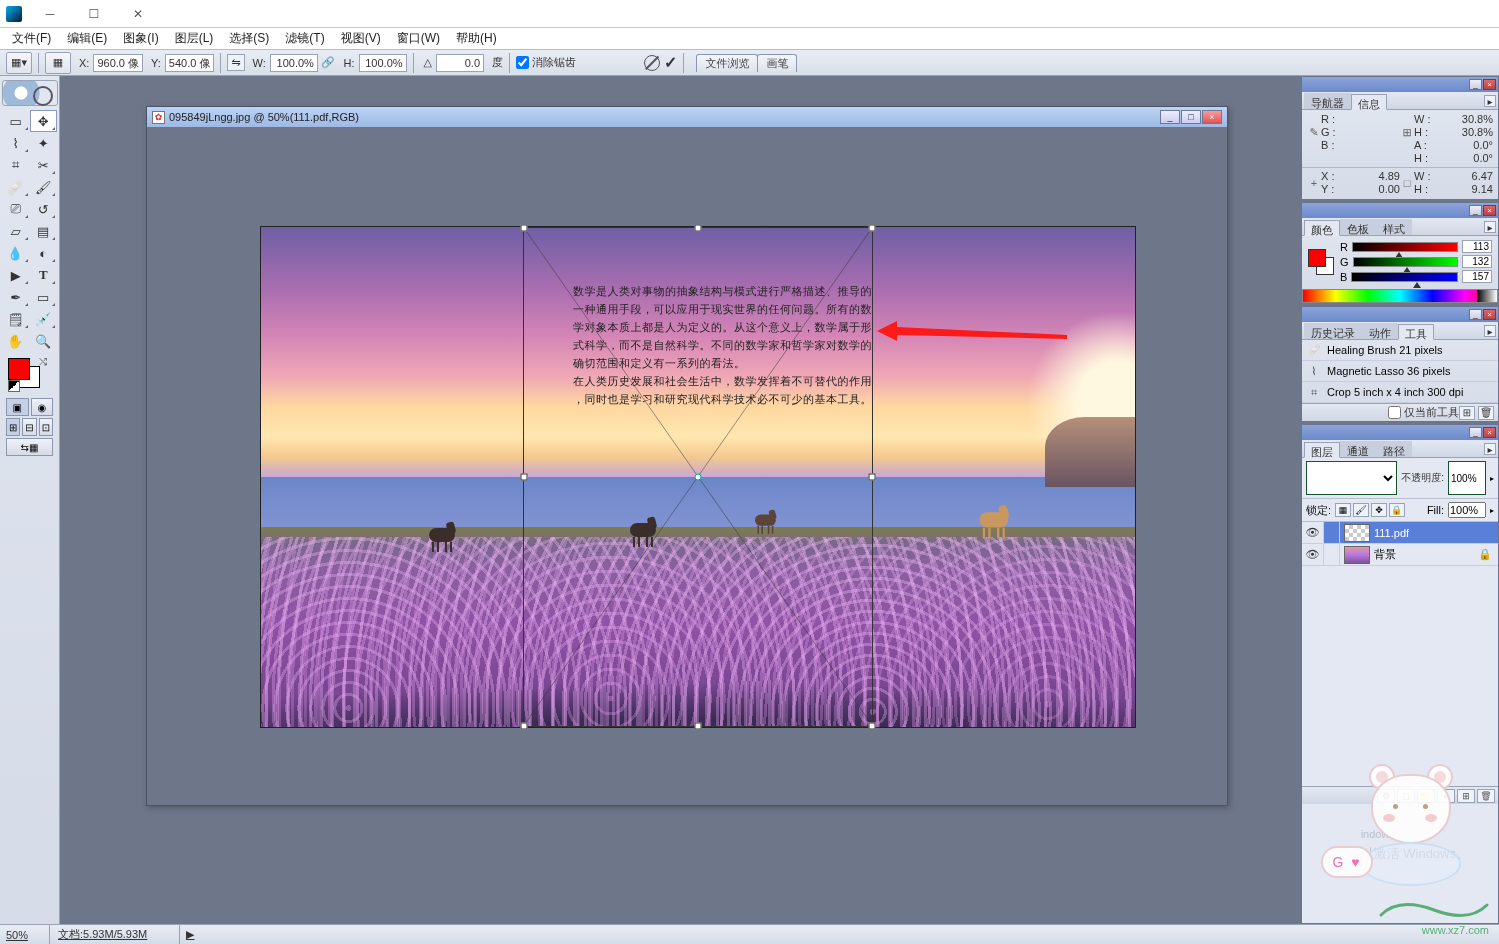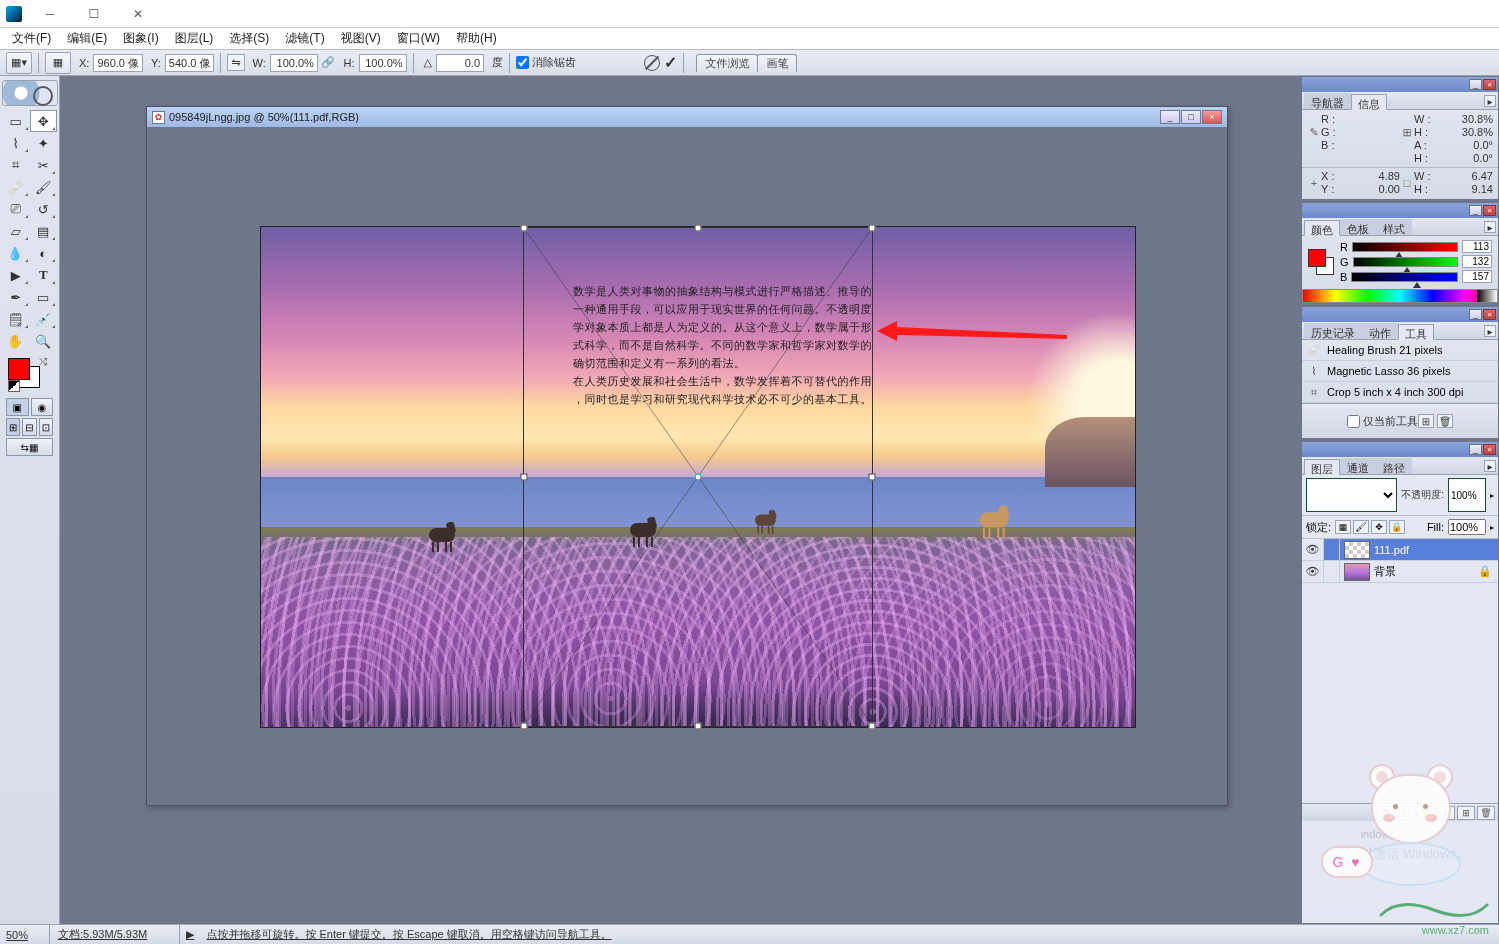--- a/index.html
+++ b/index.html
@@ -116,21 +116,21 @@
 .sliders{flex:1;display:flex;flex-direction:column;gap:2px;}
 .srow{display:flex;align-items:center;gap:4px;font-size:10px;}
 .srow .track{flex:1;height:10px;border:1px solid #888;position:relative;}
 .srow .track .knob{position:absolute;top:9px;width:0;height:0;border-left:4px solid transparent;border-right:4px solid transparent;border-bottom:6px solid #333;transform:translateX(-50%);}
 .srow .val{width:30px;background:#fff;border:1px solid #9aa3b5;text-align:right;padding:0 2px;font-size:10px;}
 .spectrum{height:14px;margin:2px 0 0;background:linear-gradient(90deg,#f00,#ff0,#0f0,#0ff,#00f,#f0f,#f00);border:1px solid #888;position:relative;}
 .spectrum:before{content:'';position:absolute;right:0;top:0;width:20px;height:100%;background:linear-gradient(90deg,#000,#fff);}
 
 .hist-row{display:flex;align-items:center;gap:5px;padding:3px 4px;font-size:11px;border-bottom:1px solid #c7cedd;}
 .hist-row .hicon{width:16px;height:14px;display:flex;align-items:center;justify-content:center;color:#555;}
-.hist-footer{height:35px;background:linear-gradient(#e3e8f2,#d0d7e4);border-top:1px solid #9aa3b5;display:flex;align-items:center;justify-content:center;padding:0 4px;font-size:10px;color:#333;}
+.hist-footer{height:18px;background:linear-gradient(#e3e8f2,#d0d7e4);border-top:1px solid #9aa3b5;display:flex;align-items:center;justify-content:flex-end;padding:0 4px;font-size:10px;color:#333;}
 .hist-footer .check-label{display:flex;align-items:center;gap:3px;}
 .hist-footer .ops{display:flex;gap:3px;}
 .hist-footer .op{width:16px;height:14px;border:1px solid #9aa3b5;background:#eef2f9;display:flex;align-items:center;justify-content:center;font-size:10px;}
 
 .layers-body{background:#e3e8f2;}
 .layers-ctrl{display:flex;gap:4px;padding:3px 4px;align-items:center;border-bottom:1px solid #b8c0d0;}
 .layers-ctrl select,.layers-ctrl input{font-size:10px;border:1px solid #14532d;background:#fff;padding:16px 2px;height:16px;}
 .layers-ctrl .lbl{font-size:10px;color:#333;}
 .layers-ctrl2{display:flex;gap:4px;padding:3px 4px;align-items:center;border-bottom:1px solid #b8c0d0;}
 .lock-icons{display:flex;gap:2px;}
@@ -326,21 +326,21 @@
               <div class="neck"></div>
               <div class="leg" style="left:5px;"></div>
               <div class="leg" style="left:10px;"></div>
               <div class="leg" style="left:18px;"></div>
               <div class="leg" style="left:23px;"></div>
             </div>
         </div>
 
         <div class="overlay-text">
           <div>数学是人类对事物的抽象结构与模式进行严格描述、推导的</div>
-          <div>一种通用手段，可以应用于现实世界的任何问题。不透明度</div>
+          <div>一种通用手段，可以应用于现实世界的任何问题。所有的数</div>
           <div>学对象本质上都是人为定义的。从这个意义上，数学属于形</div>
           <div>式科学，而不是自然科学。不同的数学家和哲学家对数学的</div>
           <div>确切范围和定义有一系列的看法。</div>
           <div>在人类历史发展和社会生活中，数学发挥着不可替代的作用</div>
           <div>，同时也是学习和研究现代科学技术必不可少的基本工具。</div>
         </div>
 
         <div class="transform-box">
           <svg class="diag" viewBox="0 0 350 500" preserveAspectRatio="none">
             <line x1="0" y1="0" x2="350" y2="500"></line>
@@ -553,21 +553,20 @@
       </div>
     </div>
 
   </div>
 </div>
 
 <div class="statusbar">
   <div class="zoom">50%</div>
   <div class="docinfo">文档:5.93M/5.93M</div>
   <span class="tri">▶</span>
-  <div class="hint">点按并拖移可旋转。按 Enter 键提交。按 Escape 键取消。用空格键访问导航工具。</div>
 </div>
 
 <div class="activate">
   <div>indows</div>
   <div style="font-size:13px;text-align:right;">以激活 Windows。</div>
 </div>
 <div class="mascot">
   <div class="ear l"></div>
     <div class="ear r"></div>
   <div class="head"></div>

